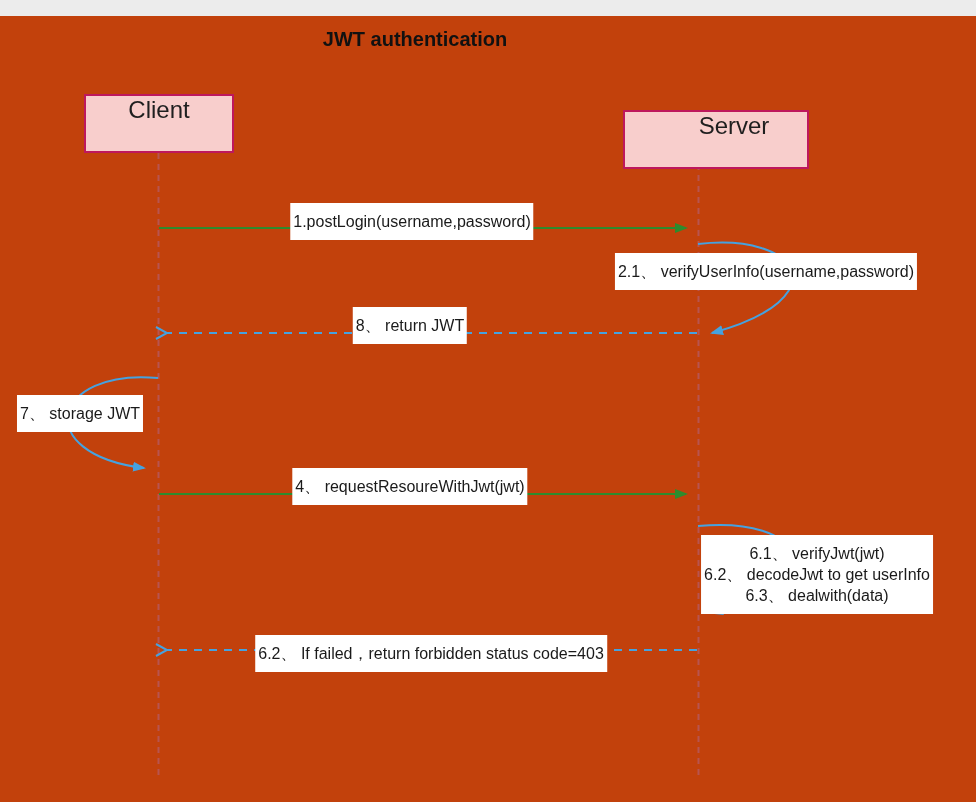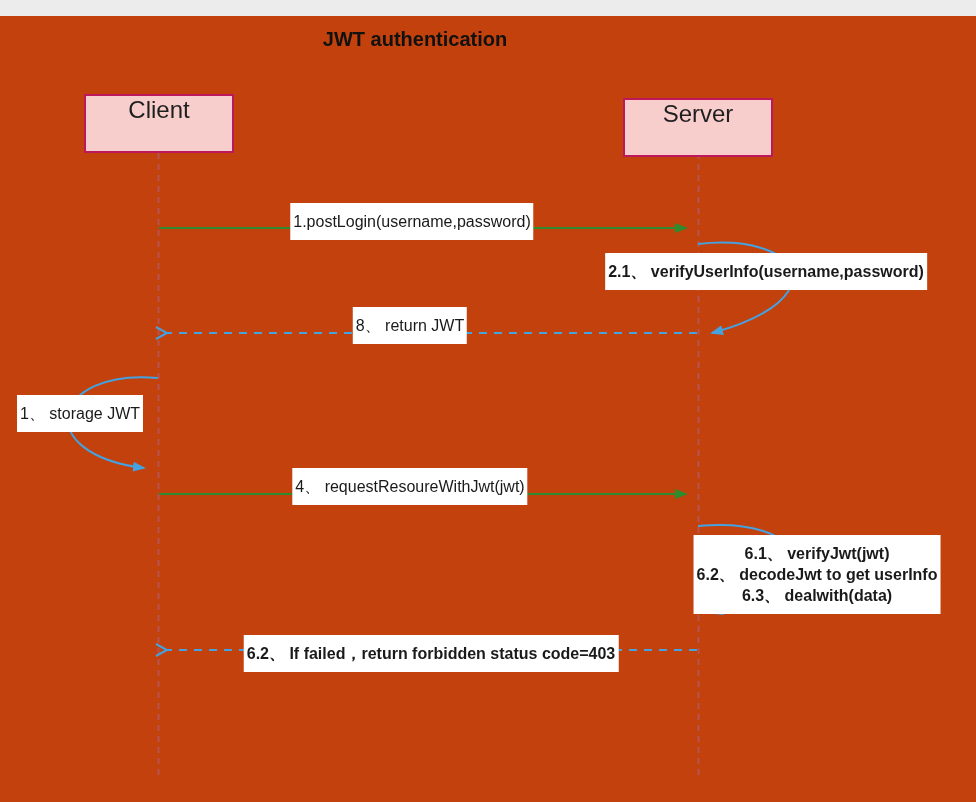--- a/index.html
+++ b/index.html
@@ -11,28 +11,28 @@
   .title{
     position:absolute;top:12px;left:415px;transform:translateX(-50%);
     font-size:20px;font-weight:bold;color:#111;white-space:nowrap;z-index:3;
   }
   .actor{
     position:absolute;width:146px;height:55px;background:#f8cecc;
     border:2px solid #be185d;display:flex;align-items:flex-start;justify-content:center;
     font-size:24px;color:#1f1f1f;z-index:2;
   }
   .actor.client{left:84px;top:78px;}
-  .actor.server{left:623px;top:82px;}
+  .actor.server{left:623px;top:94px;padding-left:36px;}
   .msg{
     position:absolute;z-index:2;background:#ffffff;color:#1a1a1a;
     font-size:16px;line-height:21px;white-space:nowrap;text-align:center;
     padding:8px 3px;
   }
   .center{transform:translateX(-50%);}
-  .msg-line{background:#ffffff;font-weight:bold;}
+  .msg-line{background:#ffffff;}
 </style>
 </head>
 <body>
 
 <div id="canvas">
 
   <svg id="diagram-svg" width="976" height="802">
     <defs>
       <marker id="tri-green" markerWidth="14" markerHeight="12" refX="11" refY="6" orient="auto" markerUnits="userSpaceOnUse">
         <path d="M0,1 L13,6 L0,11 Z" fill="#2e8b2e"></path>
@@ -73,21 +73,21 @@
   </div>
 
   <div class="msg center" style="left:412px;top:187px;">1.postLogin(username,password)</div>
 
   <div class="msg center" style="left:766px;top:237px;">
     <div class="msg-line">2.1、 verifyUserInfo(username,password)</div>
   </div>
 
   <div class="msg center" style="left:410px;top:291px;">8、 return JWT</div>
 
-  <div class="msg center" style="left:80px;top:379px;">1、 storage JWT</div>
+  <div class="msg center" style="left:80px;top:379px;">7、 storage JWT</div>
 
   <div class="msg center" style="left:410px;top:452px;">4、 requestResoureWithJwt(jwt)</div>
 
   <div class="msg center" style="left:817px;top:519px;">
     <div class="msg-line">6.1、 verifyJwt(jwt)</div>
     <div class="msg-line">6.2、 decodeJwt to get userInfo</div>
     <div class="msg-line">6.3、 dealwith(data)</div>
   </div>
 
   <div class="msg center" style="left:431px;top:619px;">

